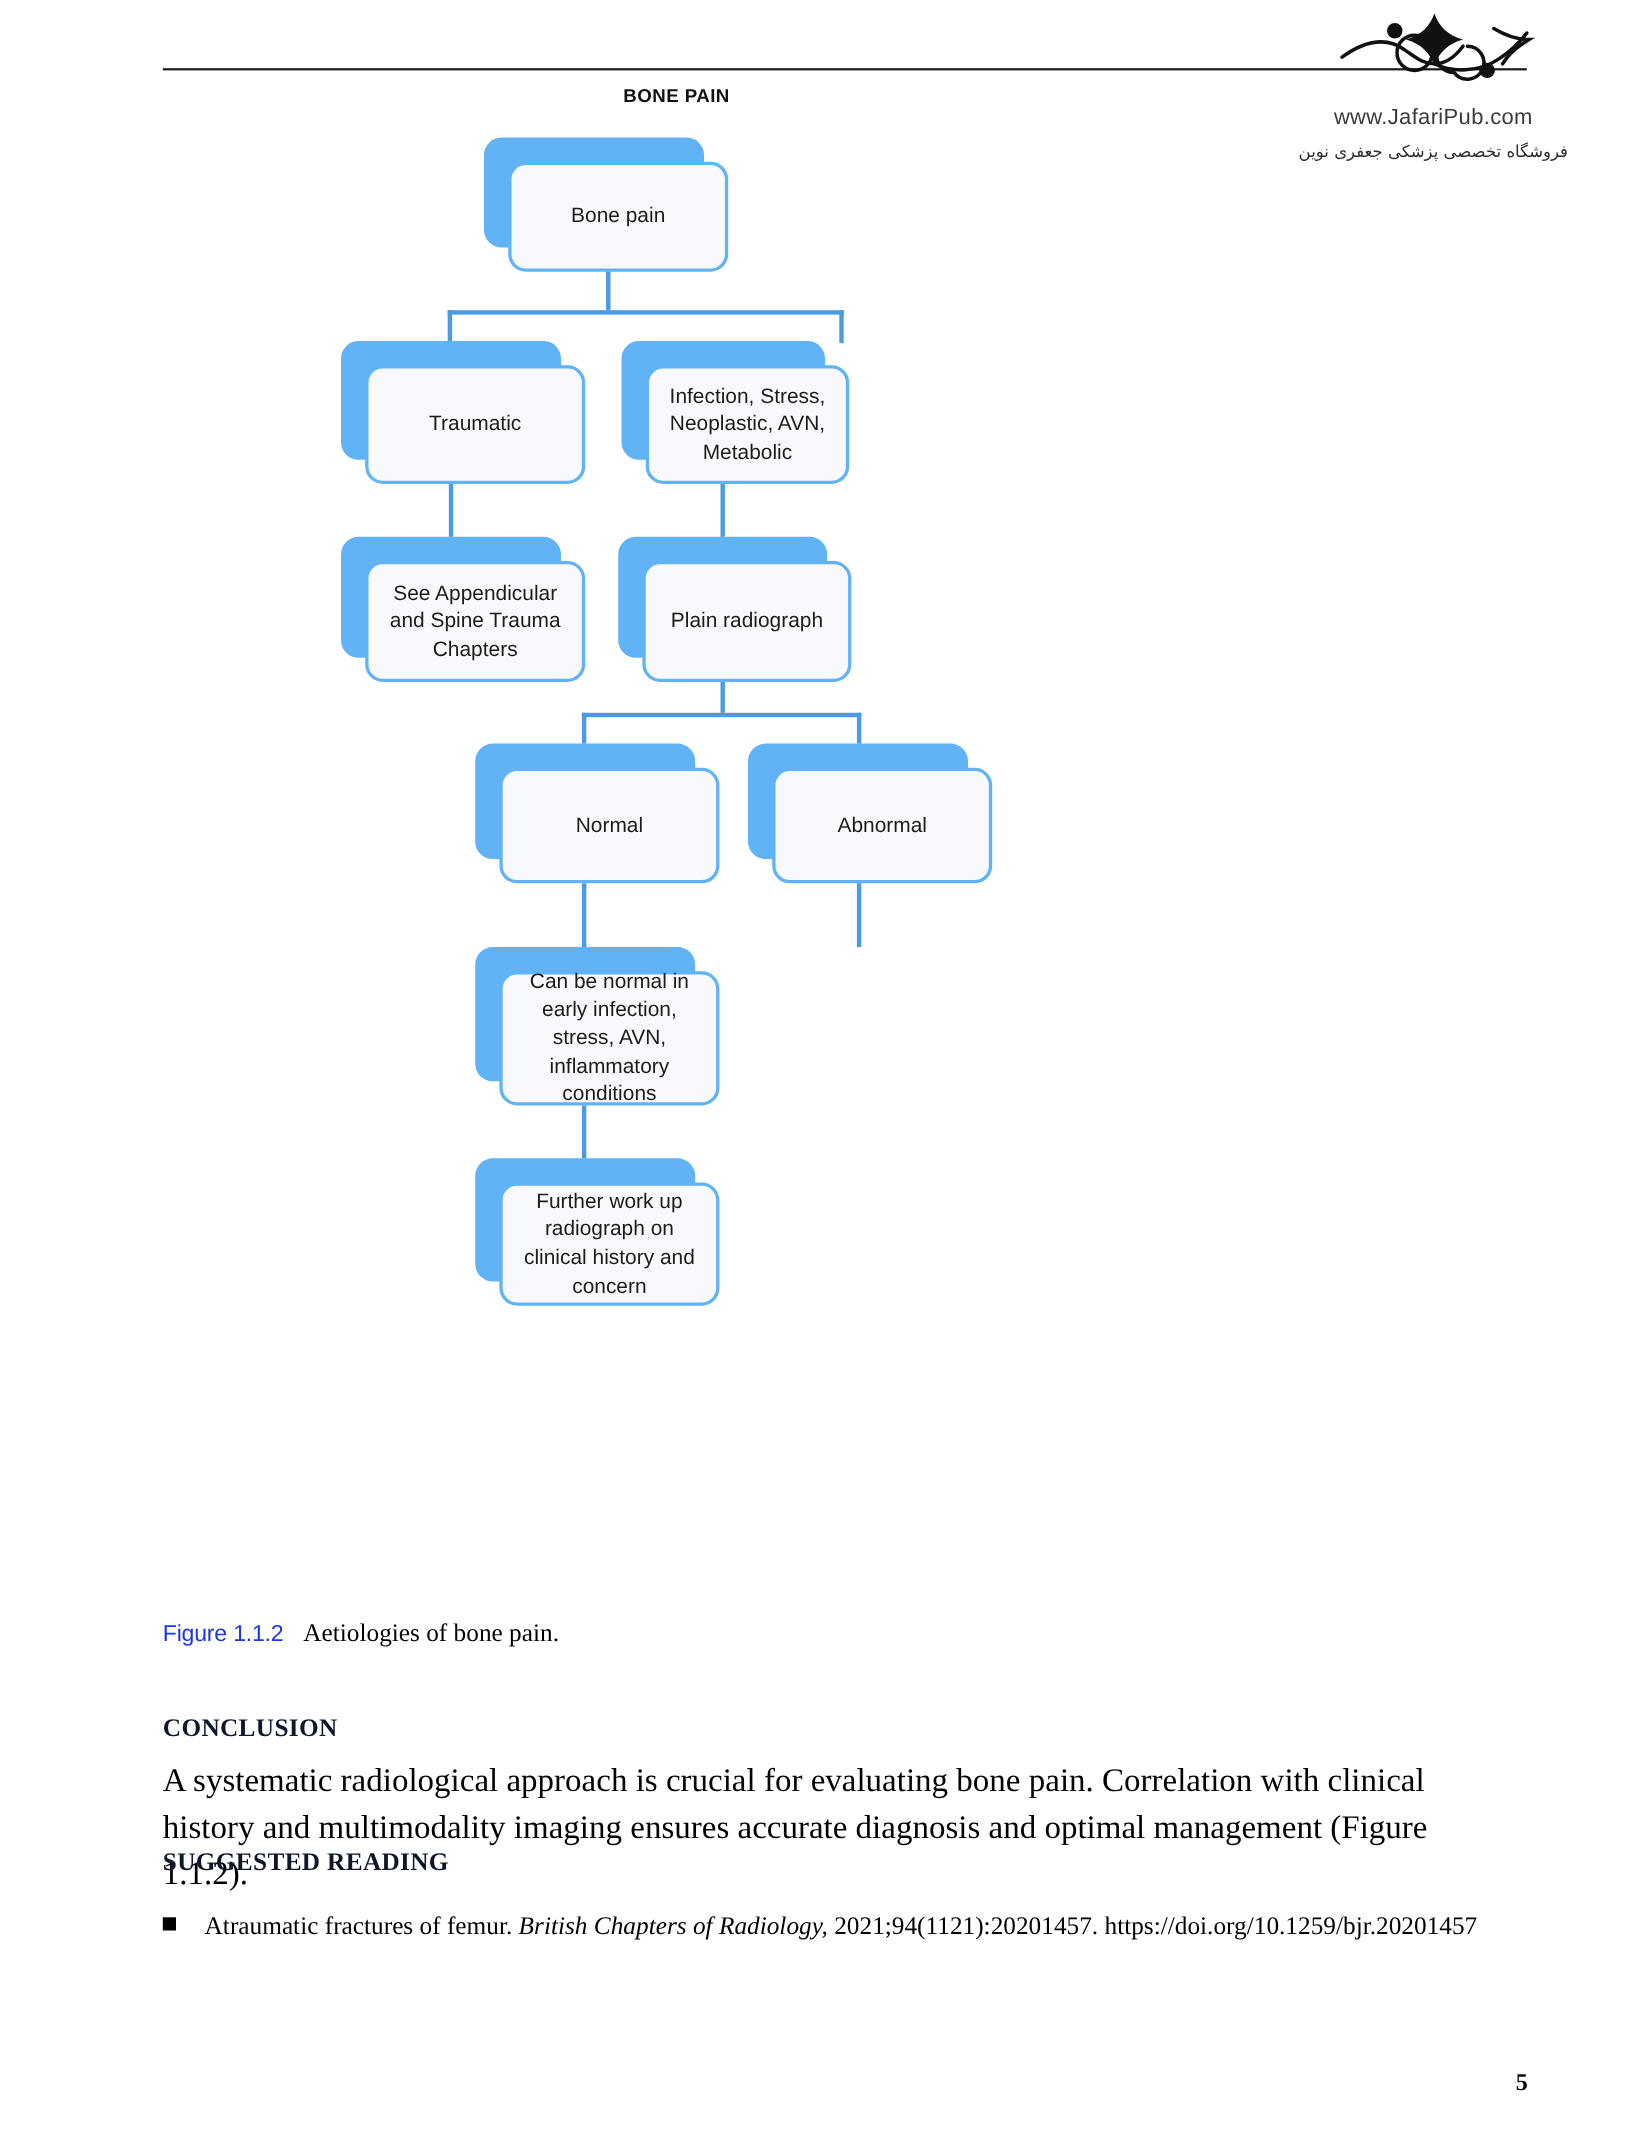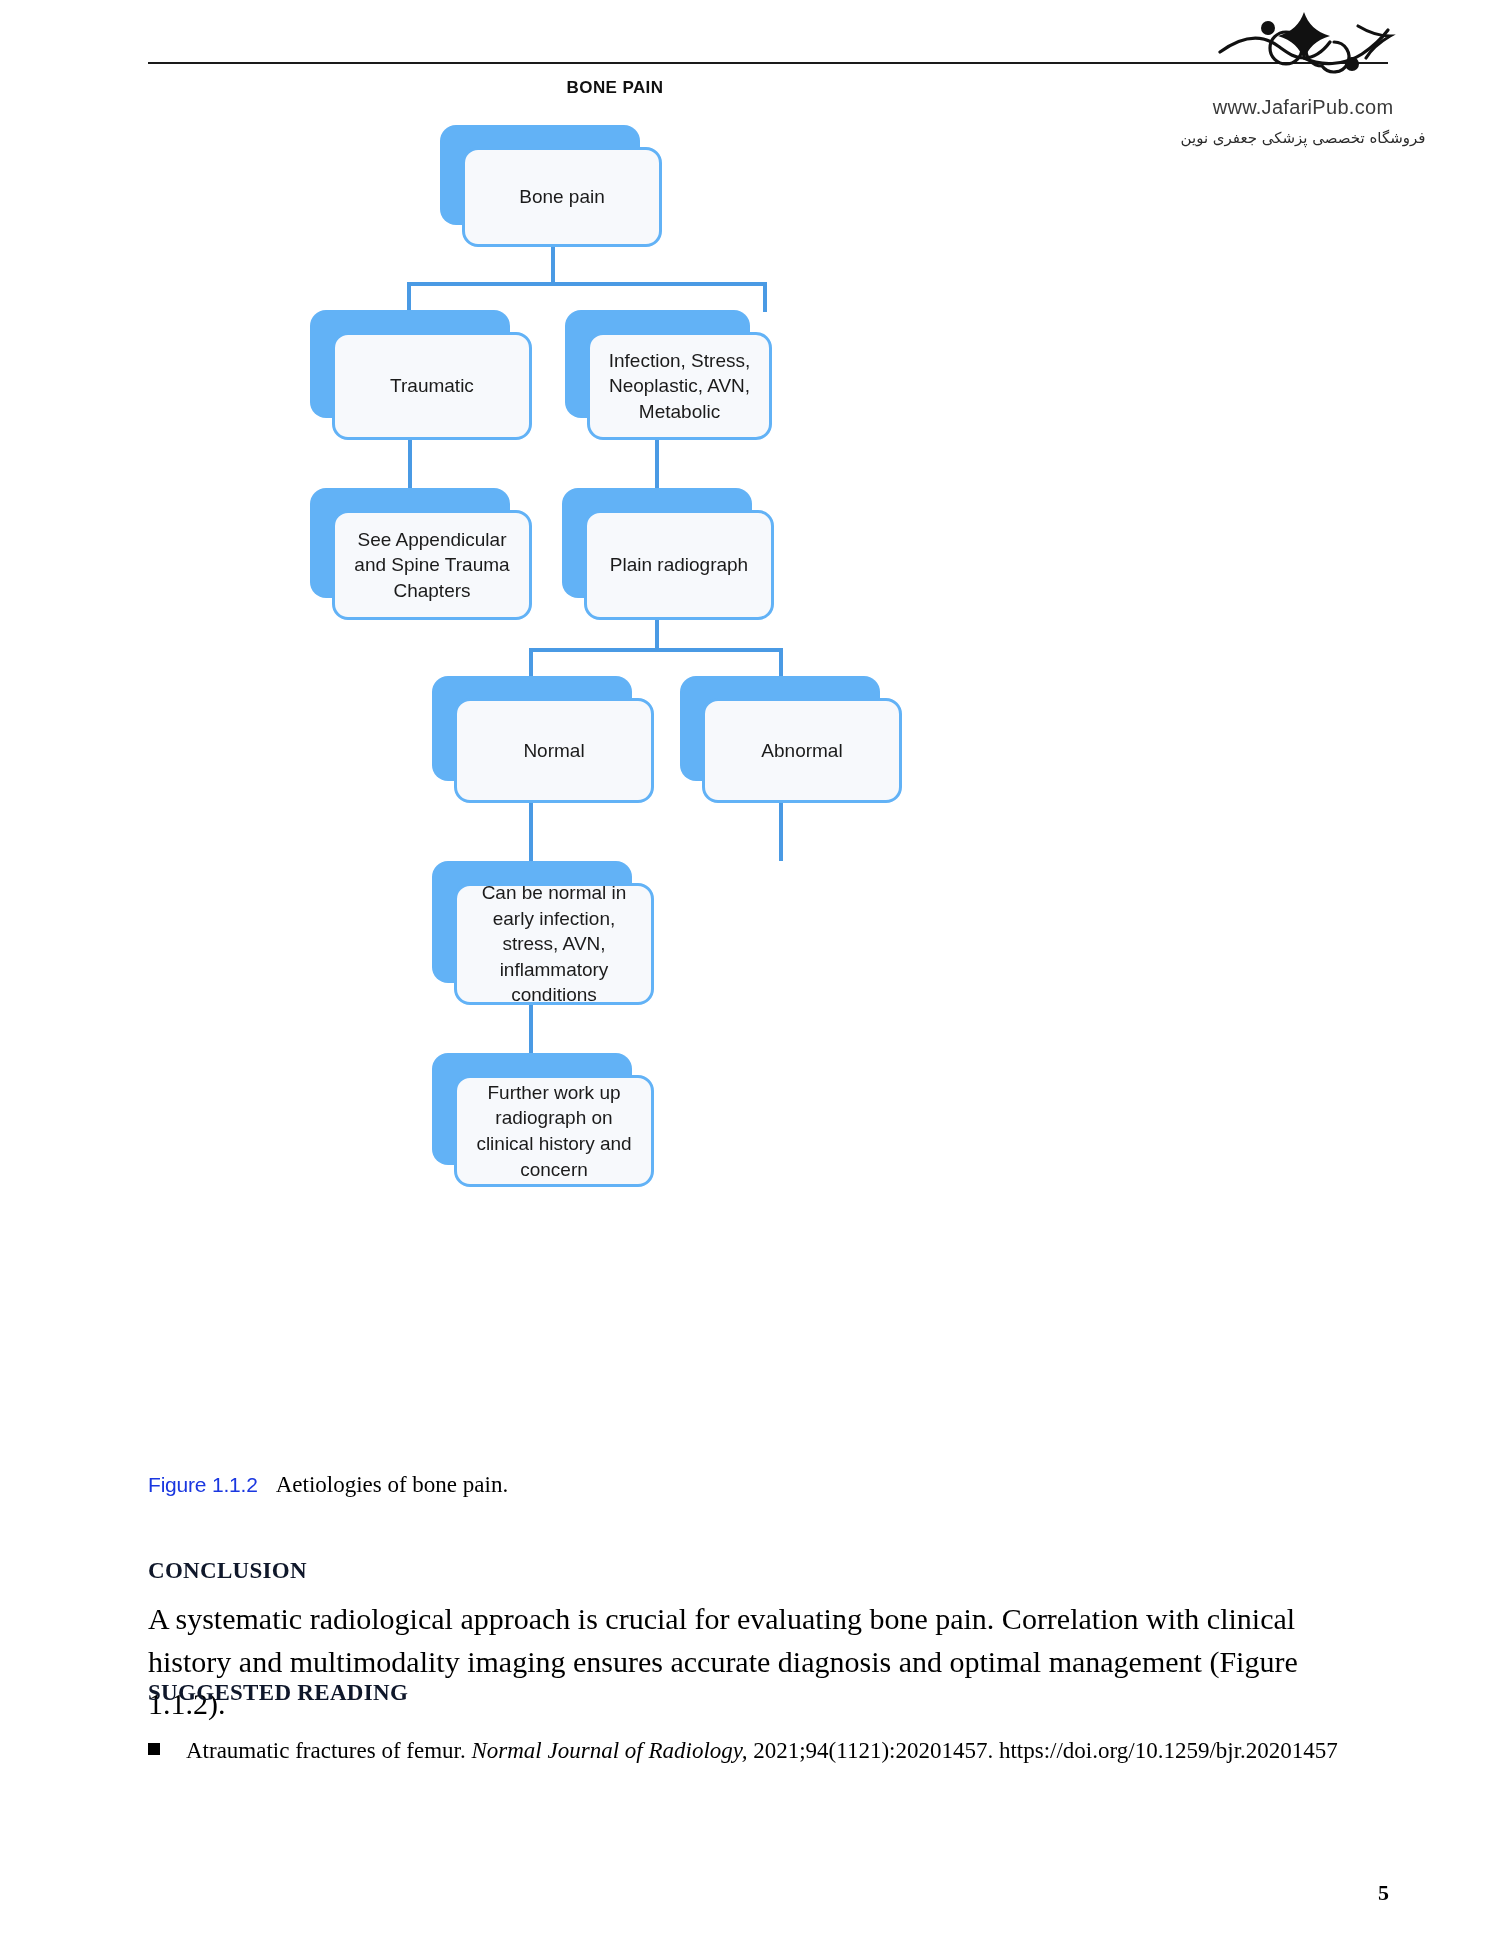--- a/index.html
+++ b/index.html
@@ -294,16 +294,16 @@
   <span class="figlabel">Figure 1.1.2</span><span class="figtext">Aetiologies of bone pain.</span>
 </div>
 
 <div class="sec-head" id="conclusion-head">CONCLUSION</div>
 <div class="body-par" id="conclusion-par">A systematic radiological approach is crucial for evaluating bone pain. Correlation with clinical history and multimodality imaging ensures accurate diagnosis and optimal management (Figure 1.1.2).</div>
 
 <div class="sec-head" id="reading-head">SUGGESTED READING</div>
 
 <div class="ref-item">
   <span class="ref-bullet"></span>
-  <span class="ref-text"><span>Atraumatic fractures of femur. </span><i>Normal Journal of Radiology,</i><span> 2021;94(1121):20201457. https://doi.org/10.1259/bjr.20201457</span></span>
+  <span class="ref-text"><span>Atraumatic fractures of femur. </span><i>British Chapters of Radiology,</i><span> 2021;94(1121):20201457. https://doi.org/10.1259/bjr.20201457</span></span>
 </div>
 
 <div class="page-number">5</div>
 
 </body></html>

